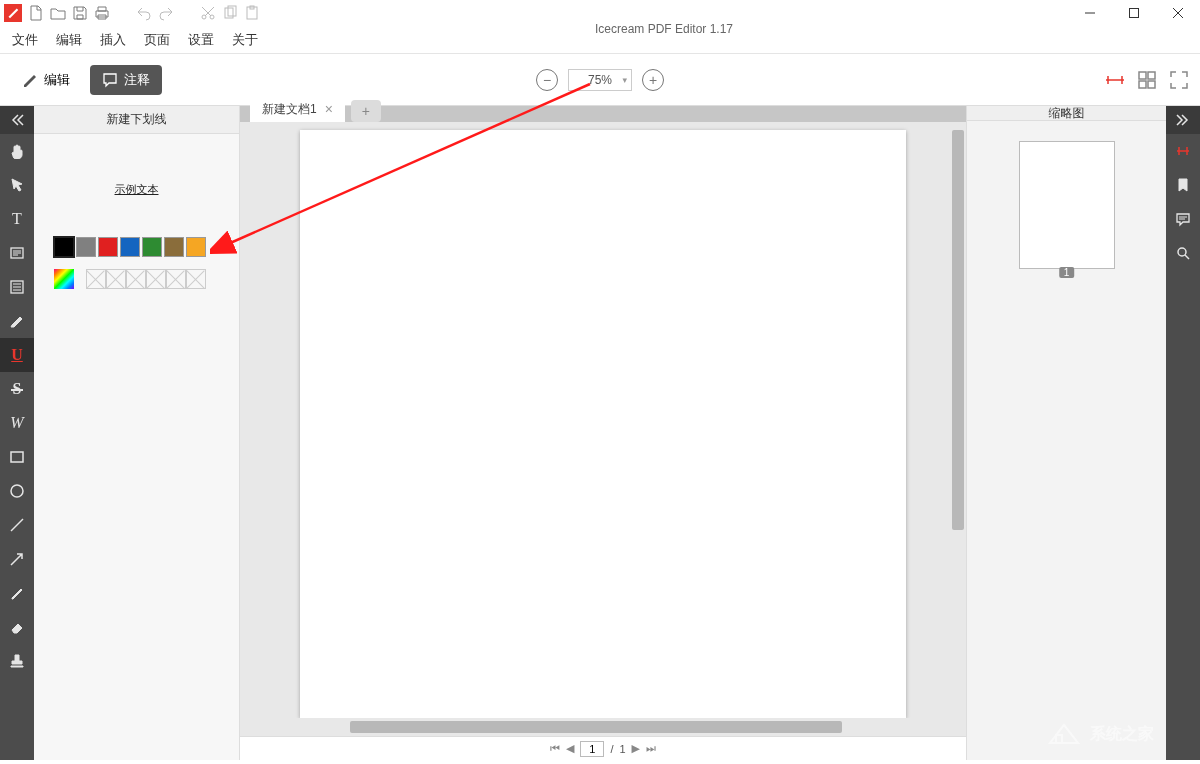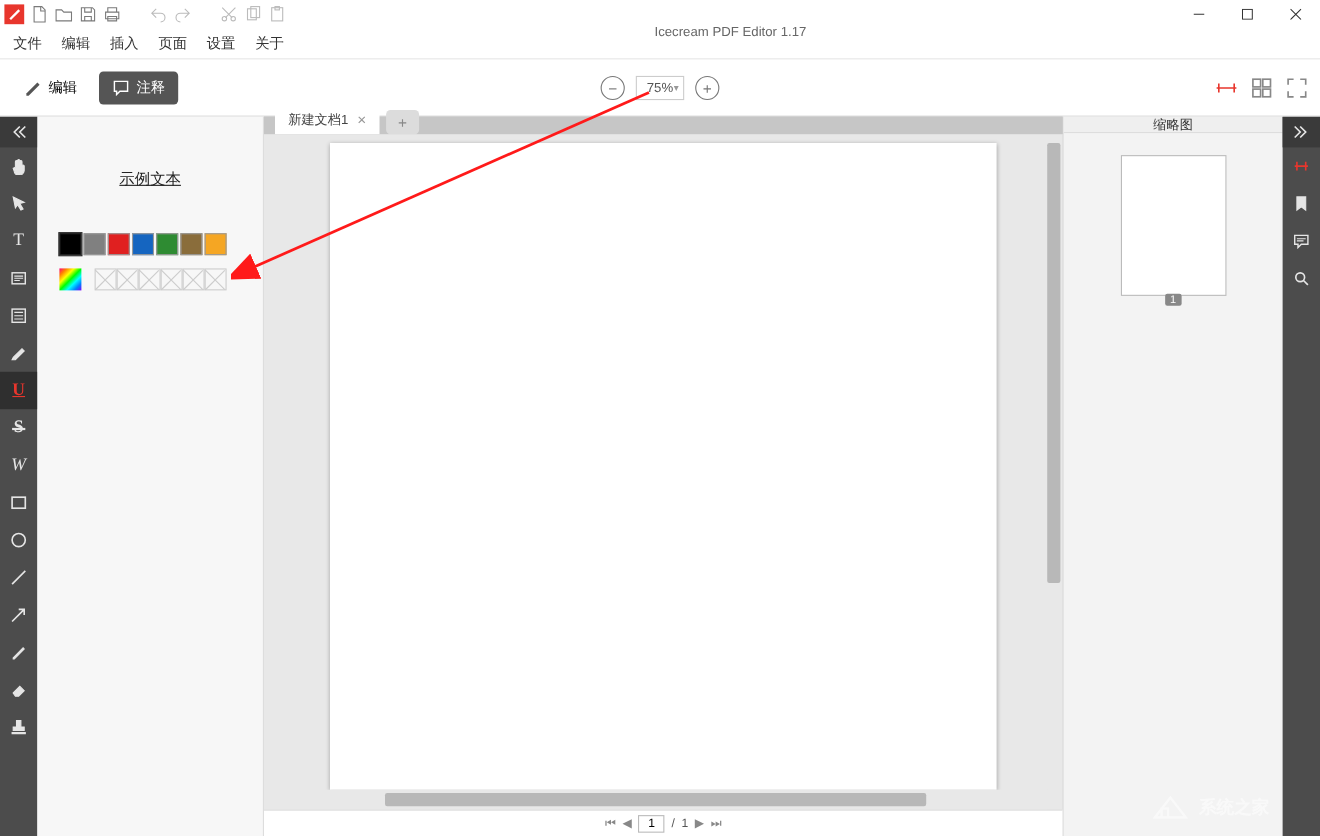--- a/index.html
+++ b/index.html
@@ -17,39 +17,39 @@
 
 .menubar { height: 27px; display: flex; align-items: center; padding-left: 12px; gap: 18px; border-bottom: 1px solid #e5e5e5; color: #333; font-size: 13px; }
 .menubar span { cursor: pointer; }
 
 .modebar { height: 52px; display: flex; align-items: center; border-bottom: 1px solid #ddd; padding: 0 10px; gap: 8px; position: relative; }
 .mode-btn { display: flex; align-items: center; gap: 6px; padding: 6px 12px; border-radius: 4px; cursor: pointer; font-size: 13px; }
 .mode-btn.active { background: #555; color: #fff; }
 .mode-btn svg { width: 16px; height: 16px; }
 .zoom-group { position: absolute; left: 50%; transform: translateX(-50%); display: flex; align-items: center; gap: 10px; }
 .zoom-circle { width: 22px; height: 22px; border: 1.5px solid #777; border-radius: 50%; display: flex; align-items: center; justify-content: center; cursor: pointer; color: #777; font-size: 14px; }
-.zoom-val { width: 44px; height: 22px; display: flex; align-items: center; justify-content: center; border: 1px solid #ccc; font-size: 12px; color: #555; position: relative; }
+.zoom-val { width: 64px; height: 22px; display: flex; align-items: center; justify-content: center; border: 1px solid #ccc; font-size: 12px; color: #555; position: relative; }
 .zoom-val::after { content: "▾"; position: absolute; right: 4px; color: #999; font-size: 9px; }
 .view-group { position: absolute; right: 10px; display: flex; gap: 10px; }
 .view-icon { width: 22px; height: 22px; cursor: pointer; }
 .view-icon.pink svg { stroke: #e8362d; }
 .view-icon svg { stroke: #888; fill: none; stroke-width: 1.5; }
 
 .workarea { display: flex; height: 654px; }
 
 .toolstrip { width: 34px; background: #4c4c4c; display: flex; flex-direction: column; }
 .tool { width: 34px; height: 34px; display: flex; align-items: center; justify-content: center; cursor: pointer; color: #e5e5e5; }
 .tool.collapse { background: #3a3a3a; height: 28px; }
 .tool.active { background: #2f2f2f; color: #e8362d; }
 .tool svg { width: 16px; height: 16px; fill: currentColor; stroke: currentColor; }
 .tool-txt { font-family: Georgia, serif; font-size: 16px; }
 
 .proppanel { width: 206px; background: #f7f7f7; border-right: 1px solid #ddd; display: flex; flex-direction: column; }
 .prop-header { height: 28px; display: flex; align-items: center; justify-content: center; background: #efefef; border-bottom: 1px solid #ddd; font-size: 12px; color: #333; }
-.sample-text { text-align: center; margin: 48px 0 40px; font-size: 14px; text-decoration: underline; color: #222; }
+.sample-text { text-align: center; margin: 48px 0 40px; font-size: 11px; text-decoration: underline; color: #222; }
 .color-row { display: flex; padding: 0 20px; gap: 2px; margin-bottom: 12px; }
 .swatch { width: 20px; height: 20px; border: 1px solid #999; cursor: pointer; }
 .swatch.selected { outline: 1px solid #222; border-color: #222; }
 .color-row2 { display: flex; padding: 0 20px; gap: 12px; align-items: center; }
 .rainbow { width: 20px; height: 20px; background: linear-gradient(135deg,#ff0080,#ff8000,#ffff00,#00ff00,#00ffff,#0080ff,#8000ff); cursor: pointer; }
 .empty-swatches { display: flex; gap: 0; }
 .empty-sw { width: 20px; height: 20px; border: 1px solid #ccc; position: relative; cursor: pointer; }
 .empty-sw::before, .empty-sw::after { content: ""; position: absolute; width: 140%; height: 1px; background: #ccc; top: 50%; left: -20%; }
 .empty-sw::before { transform: rotate(45deg); }
 .empty-sw::after { transform: rotate(-45deg); }
@@ -268,20 +268,21 @@
         </svg>
       </div>
     <div class="tool">
         <svg viewBox="0 0 16 16">
           <path d="M6 2h4v6h3v3H3v-3h3zM2 13h12v1H2z"></path>
         </svg>
       </div>
   </div>
 
   <div class="proppanel">
+    <div class="prop-header">新建下划线</div>
     <div class="sample-text">示例文本</div>
     <div class="color-row">
       <div class="swatch selected" style="background:#000"></div>
       <div class="swatch" style="background:#808080"></div>
       <div class="swatch" style="background:#e02020"></div>
       <div class="swatch" style="background:#1565c0"></div>
       <div class="swatch" style="background:#2e8b32"></div>
       <div class="swatch" style="background:#8a6d3b"></div>
       <div class="swatch" style="background:#f5a623"></div>
     </div>

